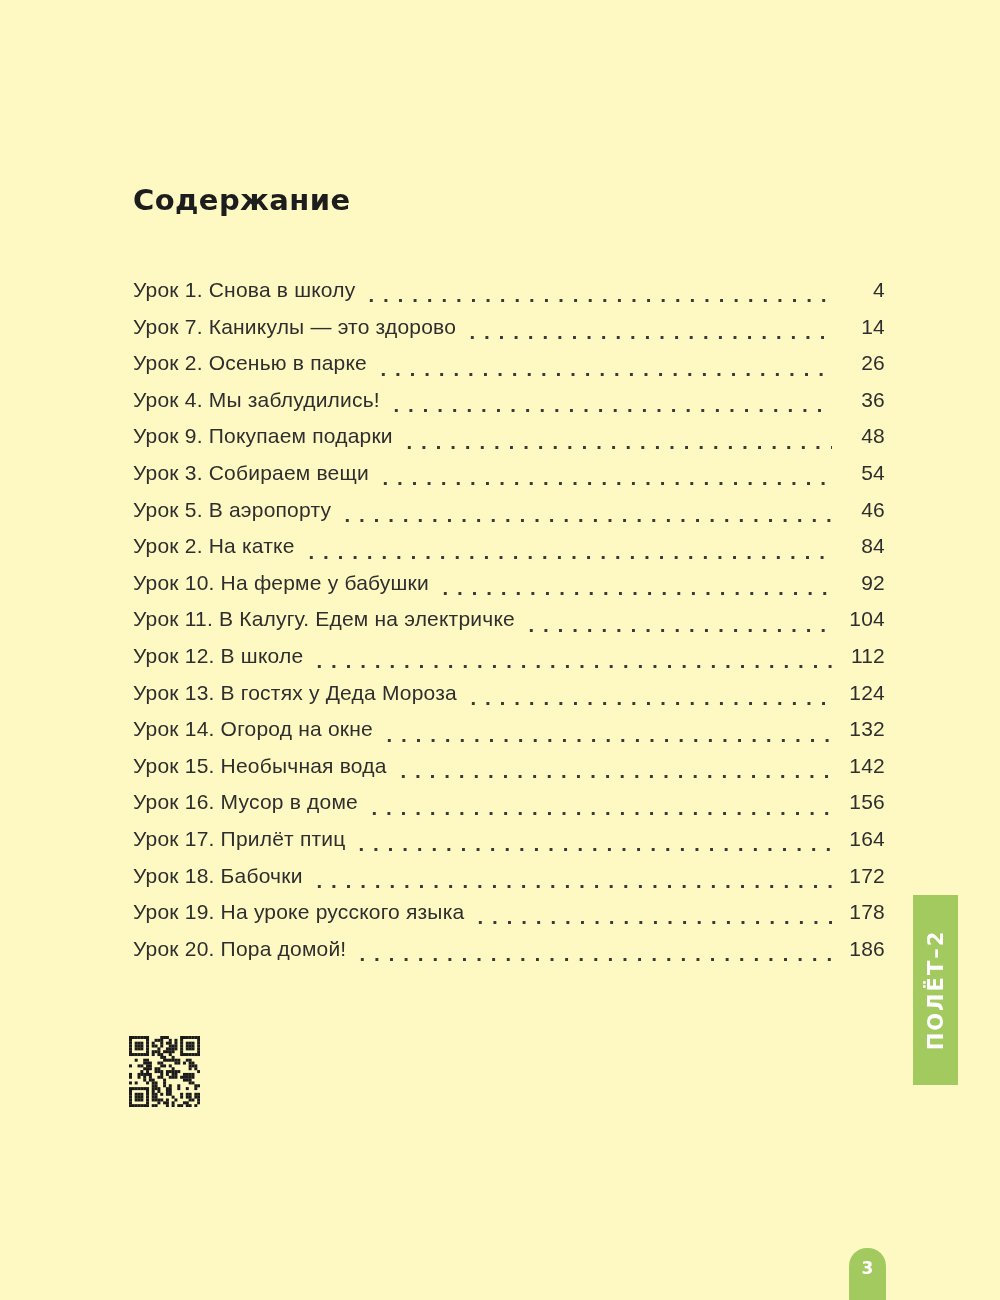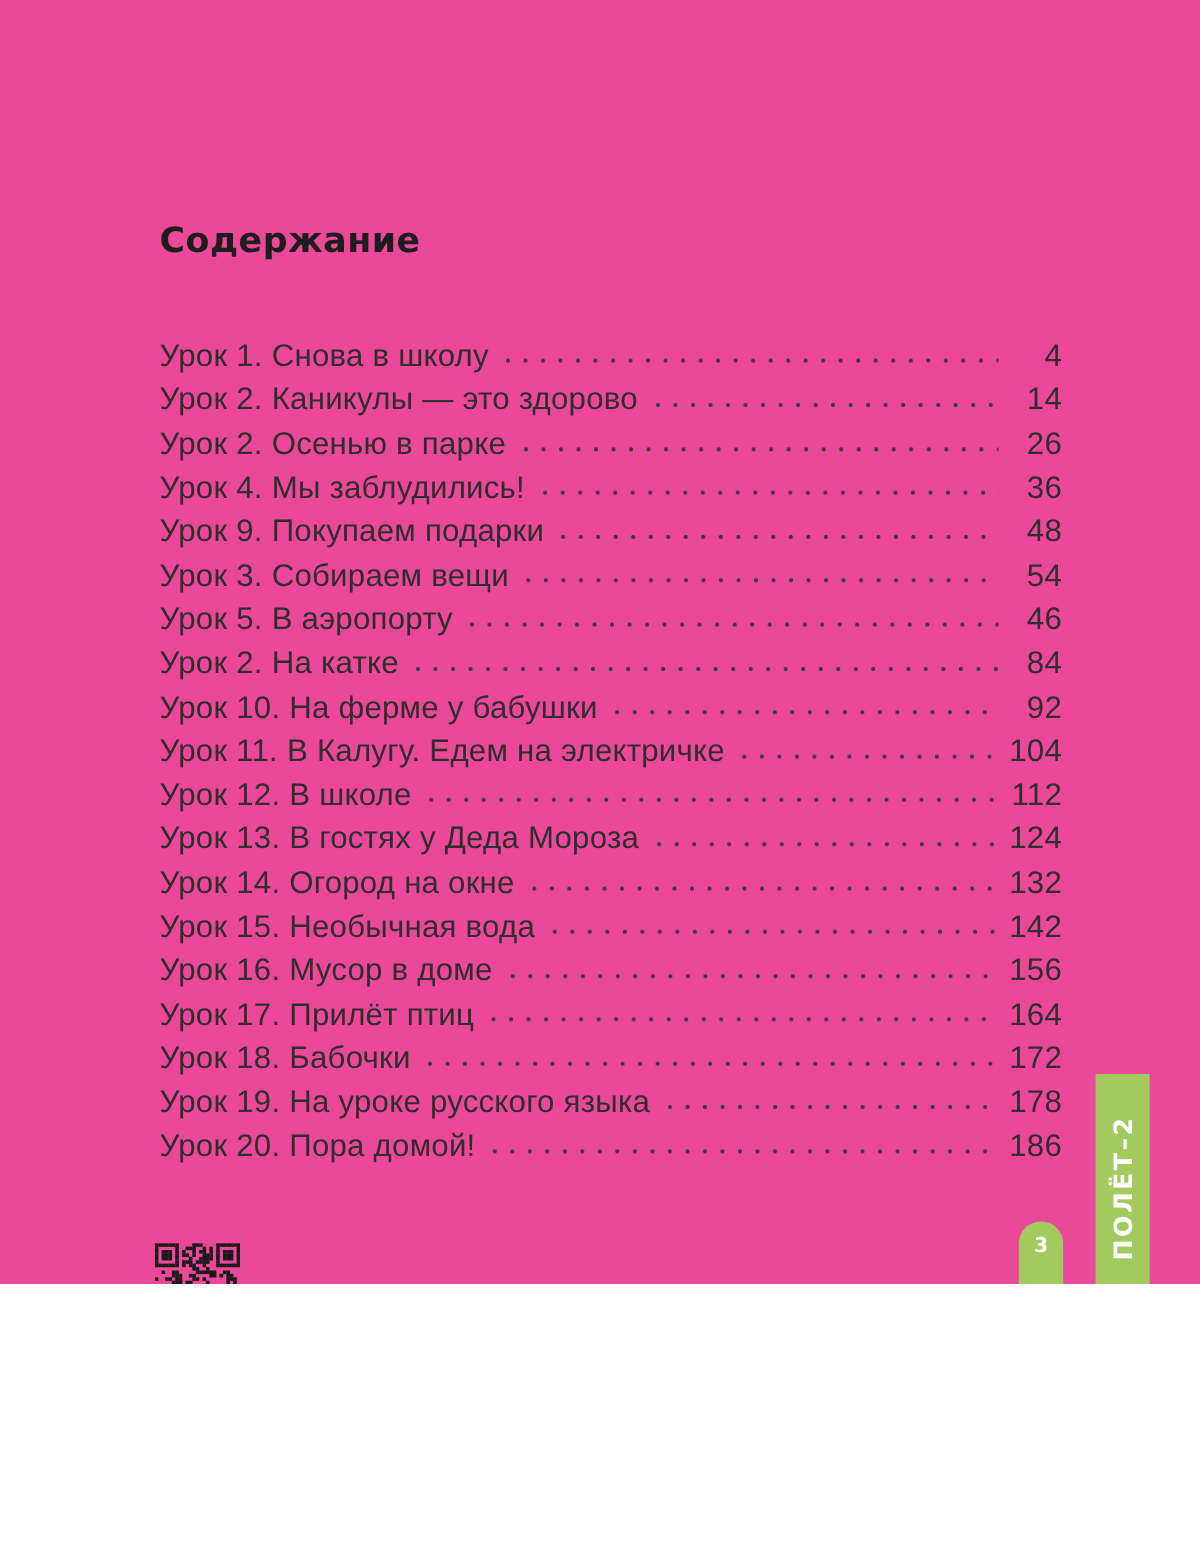--- a/index.html
+++ b/index.html
@@ -2,22 +2,22 @@
 <html lang="ru" style="--green: #a2ca5e; --text: #2e2e2e;"><head>
 <meta charset="utf-8">
 <style>
   :root{
     --green:#a2ca5e;
     --text:#2e2e2e;
   }
   html,body{margin:0;padding:0;background:#ffffff;}
   .page{
     position:relative;
-    width:1000px;height:1070px;
-    background:#ec4899;
+    width:1000px;height:1300px;
+    background:#fef9c3;
     overflow:hidden;
     font-family:"Liberation Sans", sans-serif;
   }
   .doc-title{
     position:absolute;
     left:133px;top:183px;
     margin:0;
     font-size:29px;
     font-weight:700;
     letter-spacing:0.4px;
@@ -25,22 +25,21 @@
     font-family:"DejaVu Sans", sans-serif;
   }
   .toc-list{
     position:absolute;
     left:133px;top:278px;
     width:752px;
   }
   .toc-row{
     height:36.6px;
     display:flex;
-    align-items:center;
-    font-size:26px;
+    font-size:21px;
     color:var(--text);
     letter-spacing:0.2px;
   }
   .toc-label{white-space:nowrap;}
   .toc-leader{
     flex:1;
     align-self:stretch;
     margin-left:9px;
     margin-right:6px;
     background-image:radial-gradient(circle, #3a3a3a 1.6px, transparent 1.8px);
@@ -97,21 +96,21 @@
 
   <h1 class="doc-title">Содержание</h1>
 
   <div class="toc-list">
       <div class="toc-row">
         <span class="toc-label">Урок 1. Снова в школу</span>
         <span class="toc-leader"></span>
         <span class="toc-page">4</span>
       </div>
       <div class="toc-row">
-        <span class="toc-label">Урок 2. Каникулы — это здорово</span>
+        <span class="toc-label">Урок 7. Каникулы — это здорово</span>
         <span class="toc-leader"></span>
         <span class="toc-page">14</span>
       </div>
       <div class="toc-row">
         <span class="toc-label">Урок 2. Осенью в парке</span>
         <span class="toc-leader"></span>
         <span class="toc-page">26</span>
       </div>
       <div class="toc-row">
         <span class="toc-label">Урок 4. Мы заблудились!</span>

